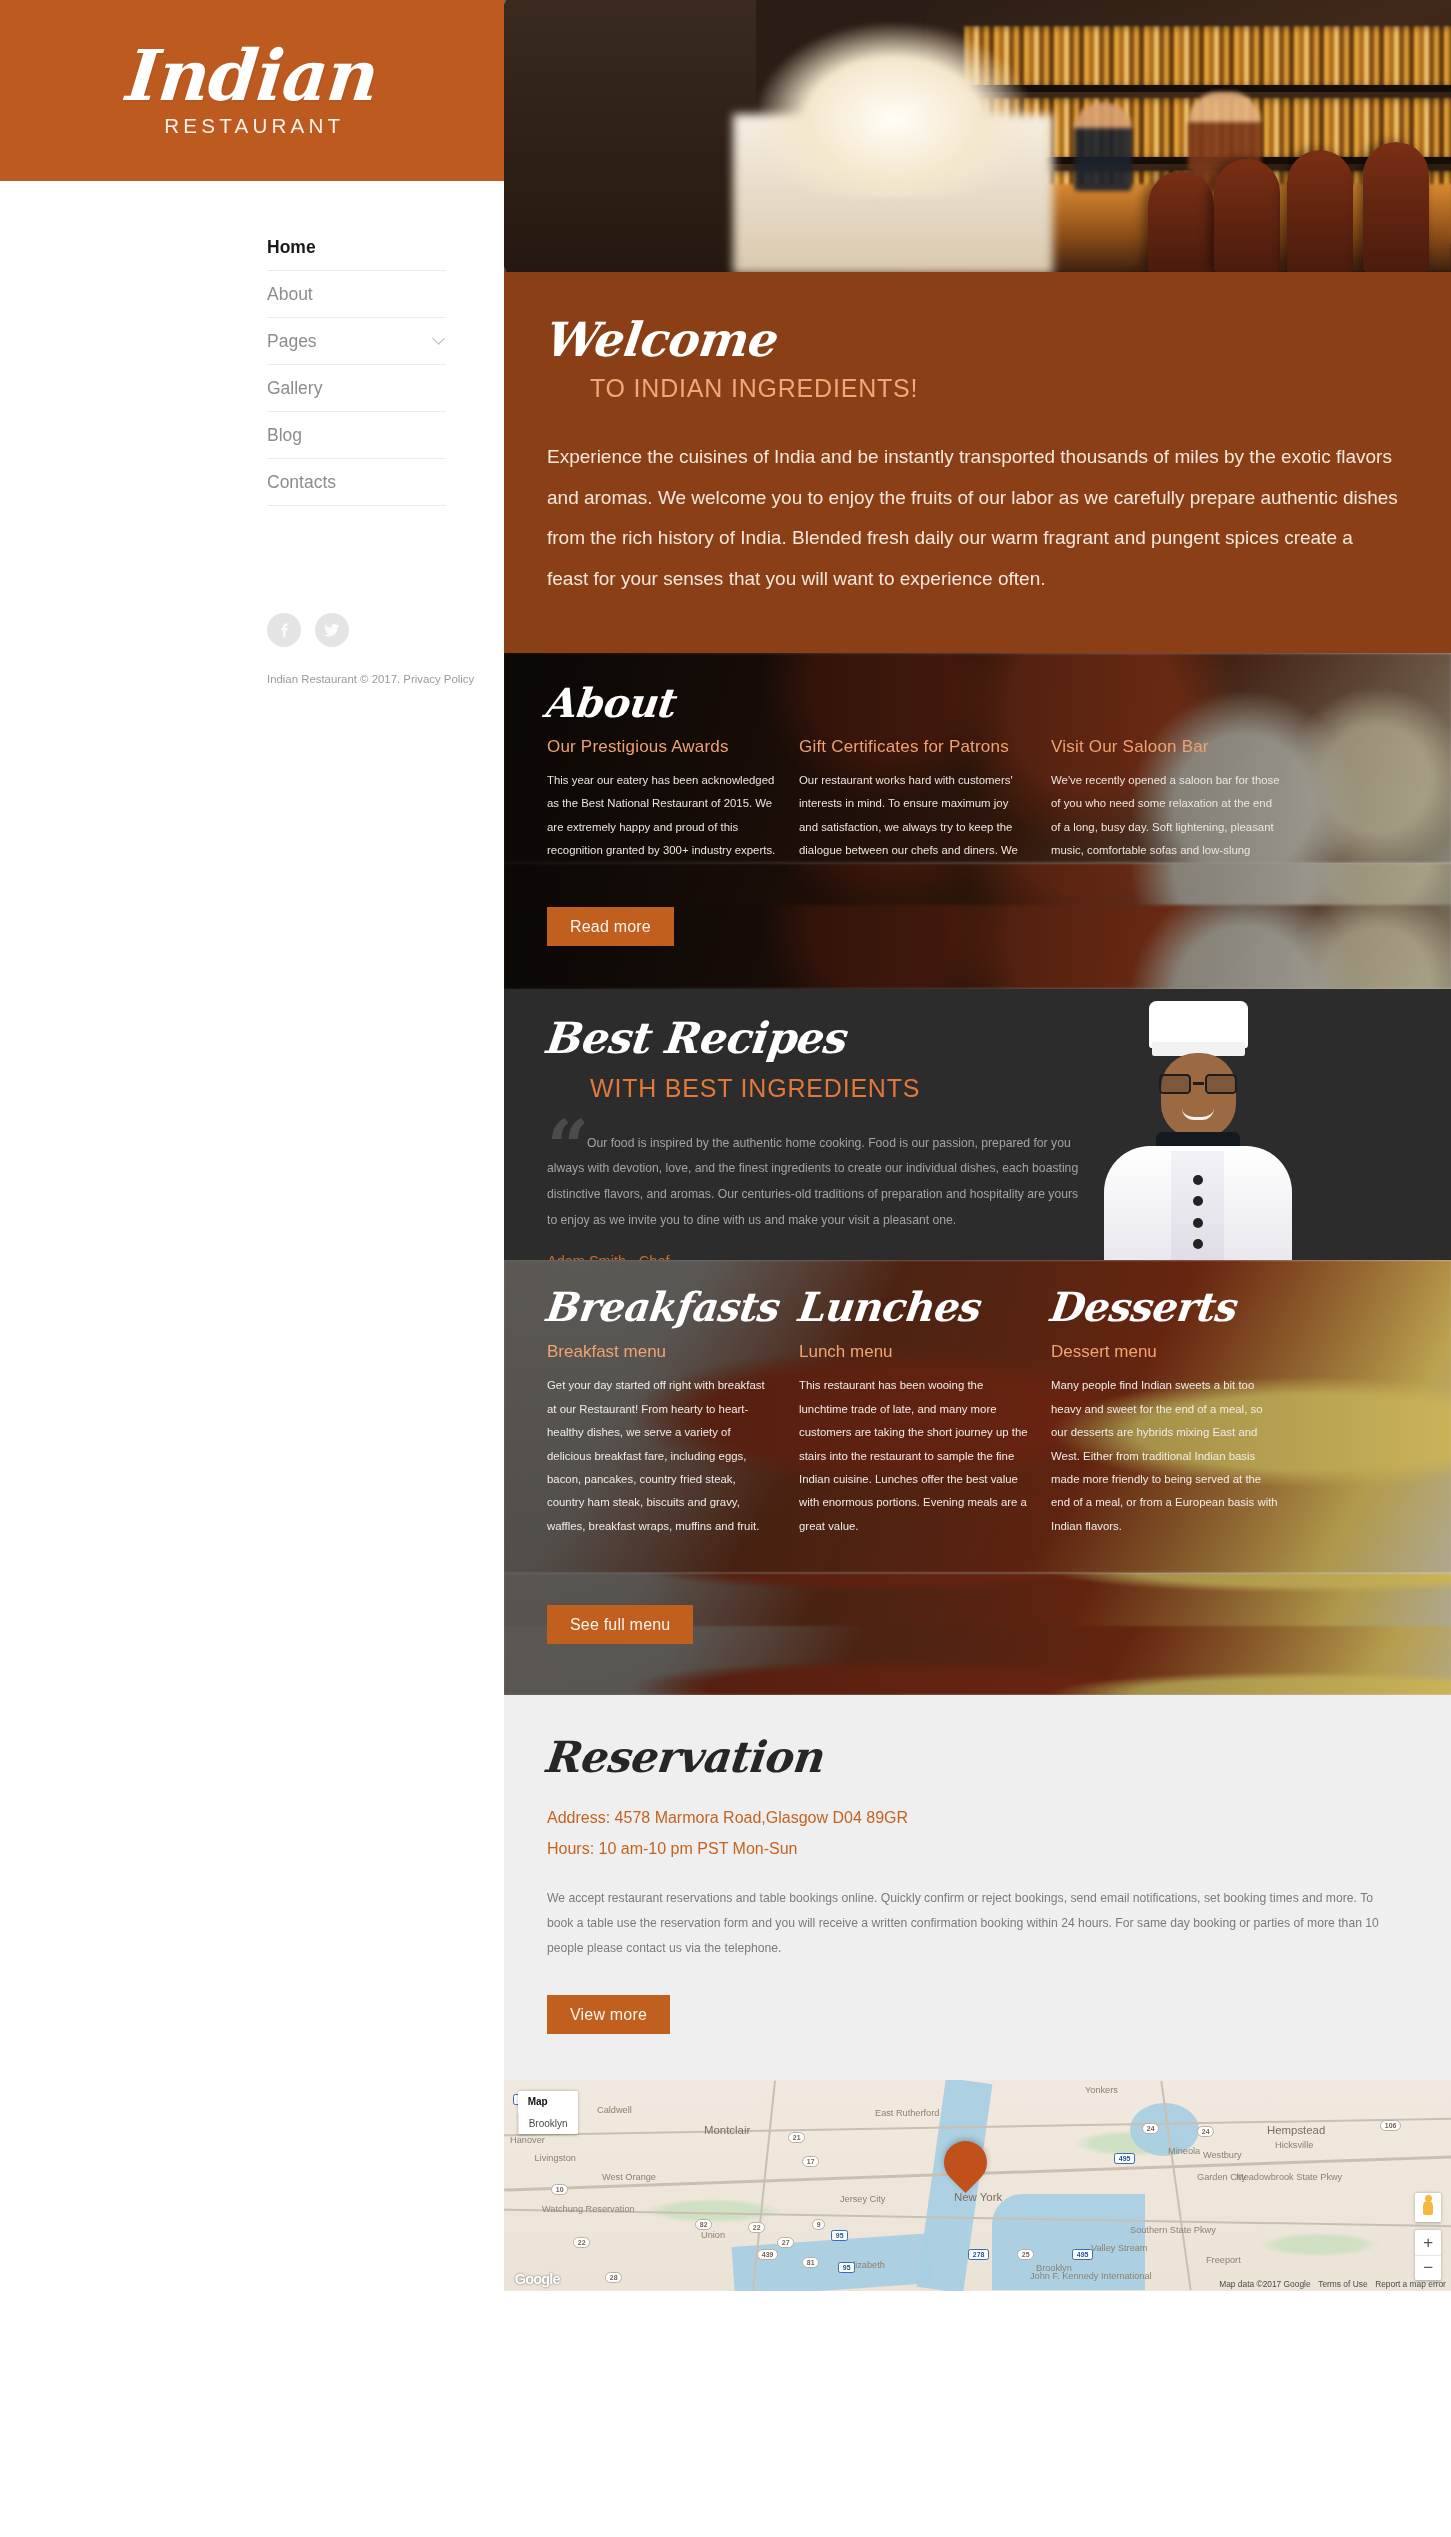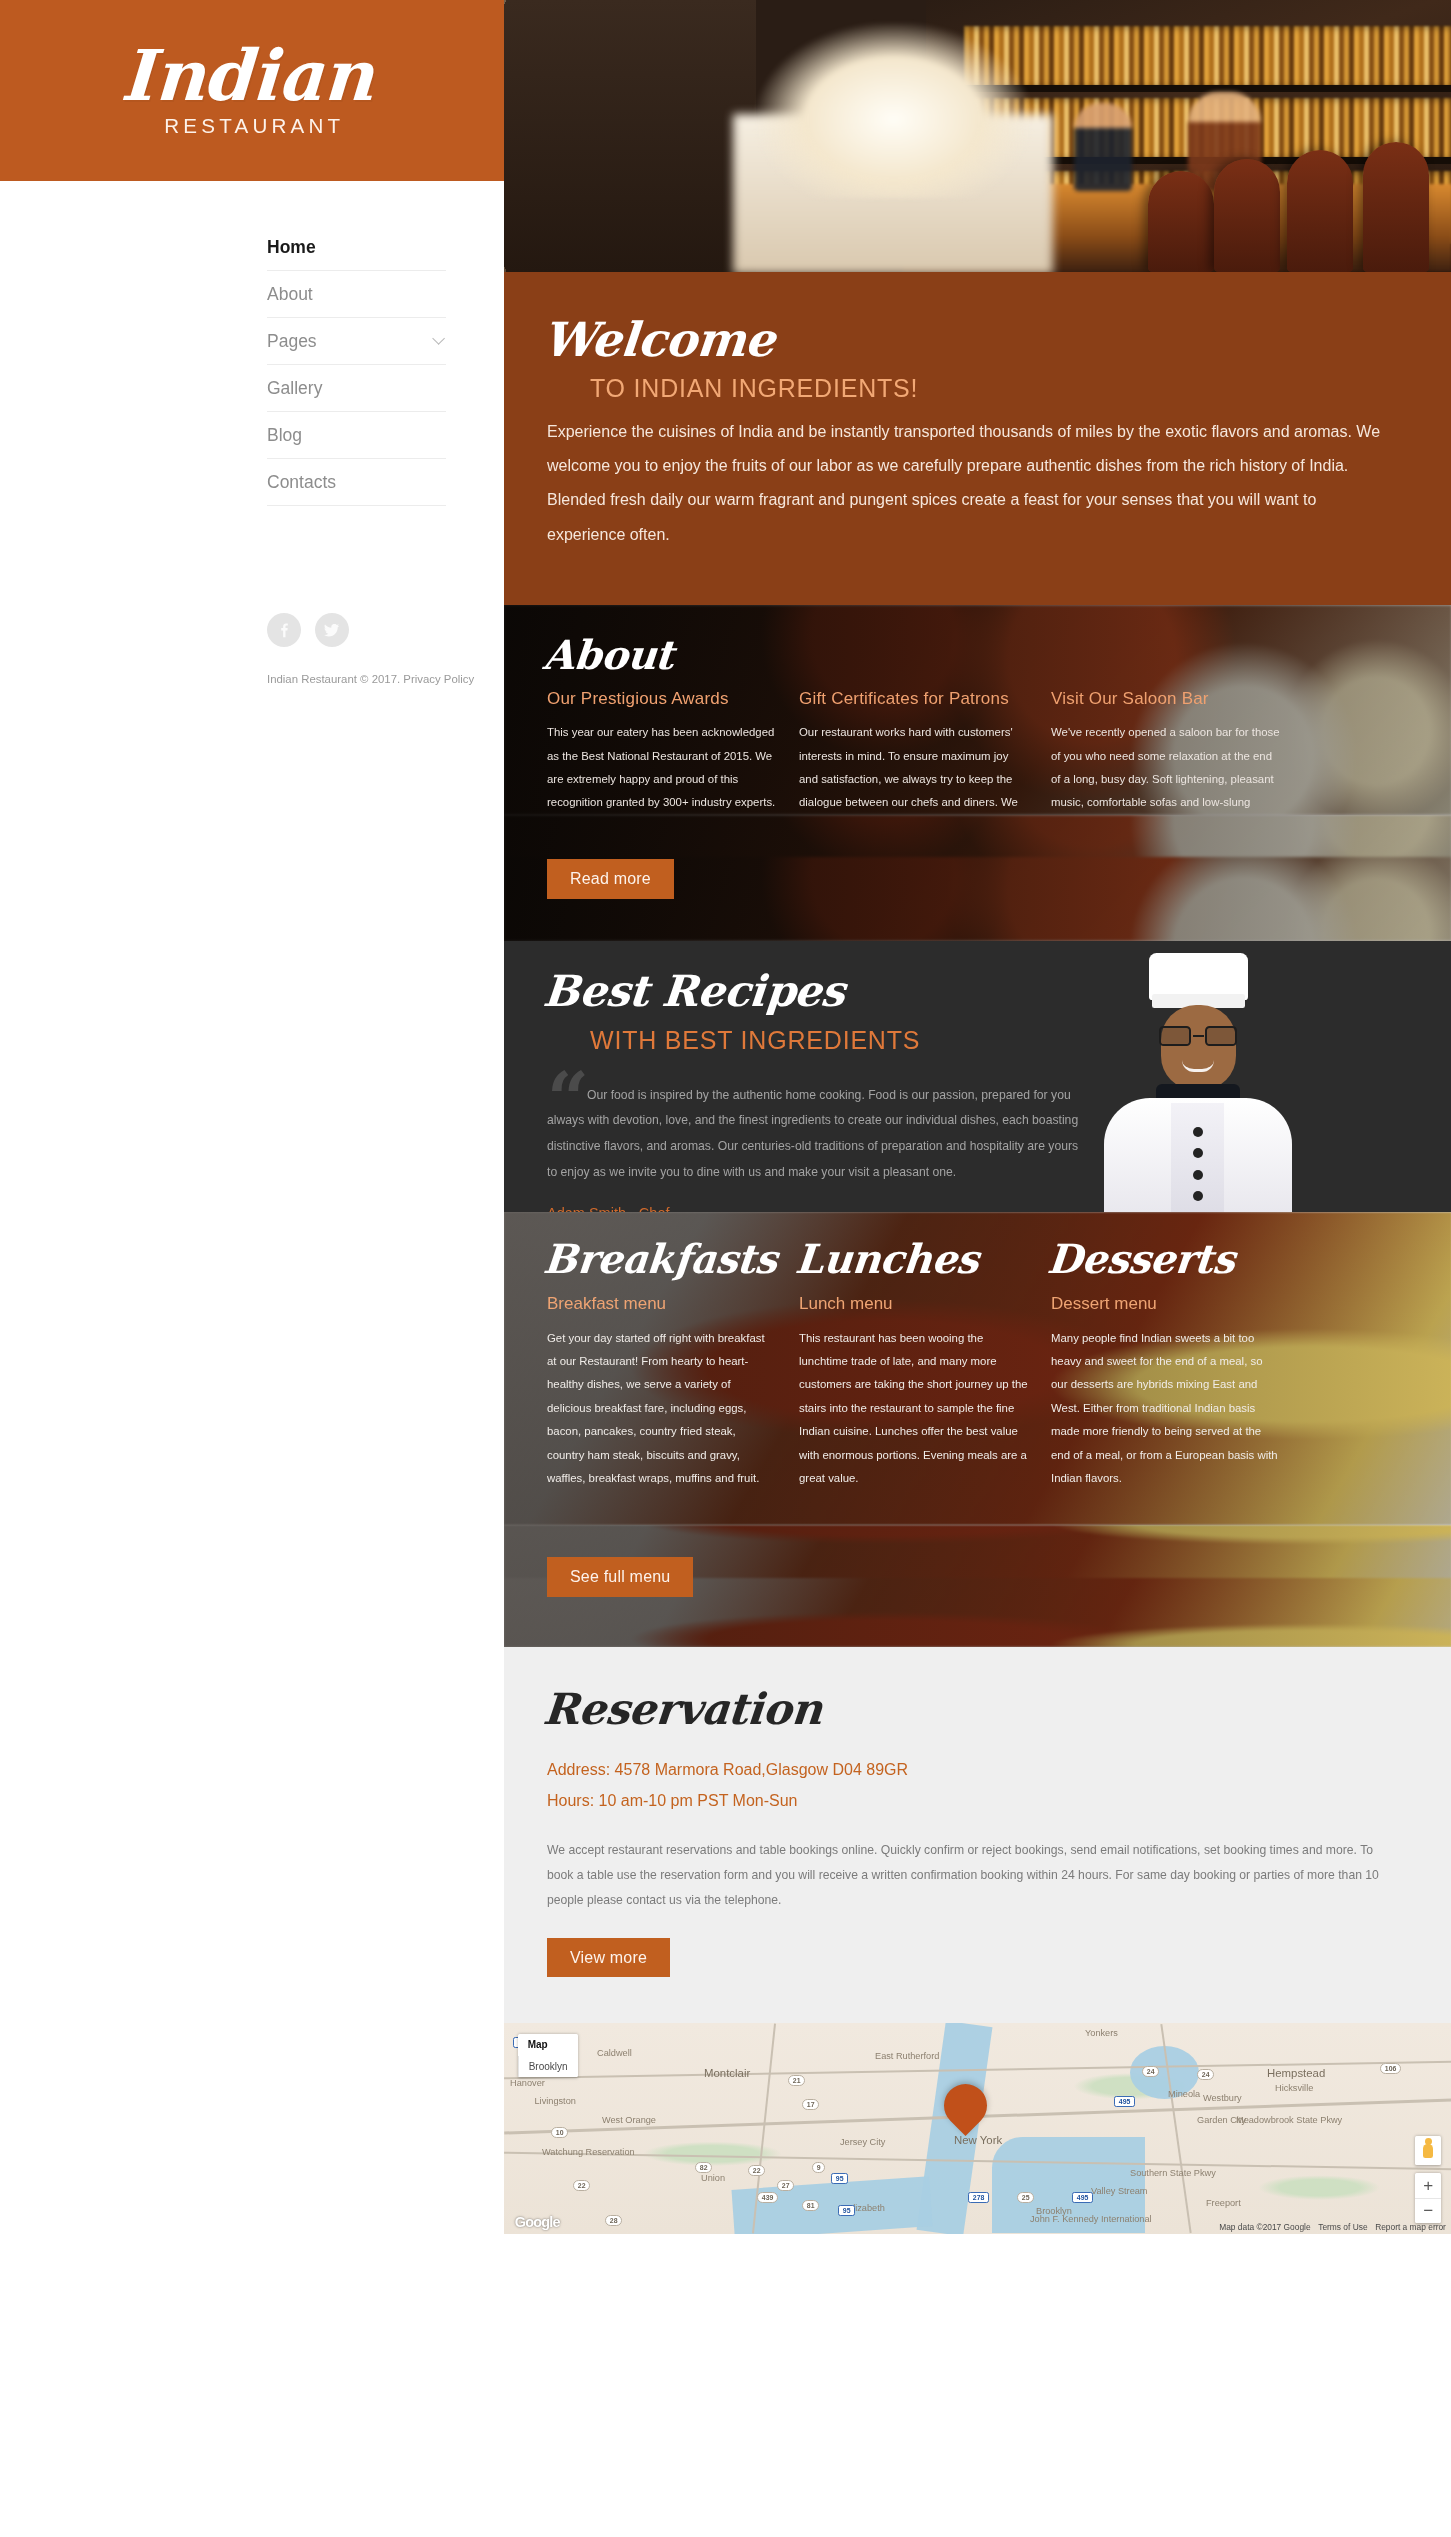--- a/index.html
+++ b/index.html
@@ -127,21 +127,21 @@
     font-family: "DejaVu Serif", serif; font-style: italic; font-weight: 700;
     color: #ffffff; letter-spacing: -0.8px; transform: skewX(-8deg); display:inline-block;
   }
   .welcome .script-h { font-size: 47px; line-height: 1; }
   .sub-h {
     font-size: 25px; letter-spacing: 0.8px; font-weight: 300;
     margin: 10.7px 0 0 43px;
   }
   .welcome .sub-h { color: #f2a875; }
   .welcome p {
-    margin-top: 12px; color: #f6e7dc; font-size: 16px; line-height: 2.15; max-width: 851px;
+    margin-top: 34px; color: #f6e7dc; font-size: 19px; line-height: 2.15; max-width: 851px;
   }
 
   
   .about { position: relative; width: 948px; height: 210px; overflow: hidden; }
   .about-bg {
     position:absolute; inset:0;
     background:
       radial-gradient(circle at 78% 72%, rgba(240,240,225,.95) 0 69px, rgba(0,0,0,0) 114px),
       radial-gradient(circle at 92% 60%, rgba(245,238,200,.85) 0 53px, rgba(0,0,0,0) 92px),
       radial-gradient(circle at 62% 25%, rgba(190,70,30,.9) 0 84px, rgba(0,0,0,0) 145px),
@@ -220,21 +220,21 @@
   .menus2 .btn { position: relative; margin: 32px 0 0 43px; }
 
   
   .reservation { width: 948px; background: #efefef; padding: 37px 43px 46px 43px; }
   .reservation .script-h { color: #262626; font-size: 43px; }
   .res-lines { margin-top: 20px; }
   .res-line { color: #c4631f; font-size: 16px; line-height: 1.95; }
   .reservation > p.body {
     margin-top: 21.4px; color: #7b7b7b; font-size: 12.2px; line-height: 2.05; max-width: 847px;
   }
-  .reservation .btn { margin-top: 25px; }
+  .reservation .btn { margin-top: 34px; }
 
   
   .mapwrap { position: relative; width: 948px; height: 211px; overflow: hidden; background:#e8e0d8; }
   .map-bg {
     position:absolute; inset:0;
     background:
       radial-gradient(ellipse at 22% 62%, #cfe0c3 0 46px, rgba(0,0,0,0) 69px),
       radial-gradient(ellipse at 66% 30%, #cfe0c3 0 37px, rgba(0,0,0,0) 56px),
       radial-gradient(ellipse at 86% 78%, #cfe0c3 0 40px, rgba(0,0,0,0) 61px),
       linear-gradient(180deg,#f1e9df,#ece3d7);

